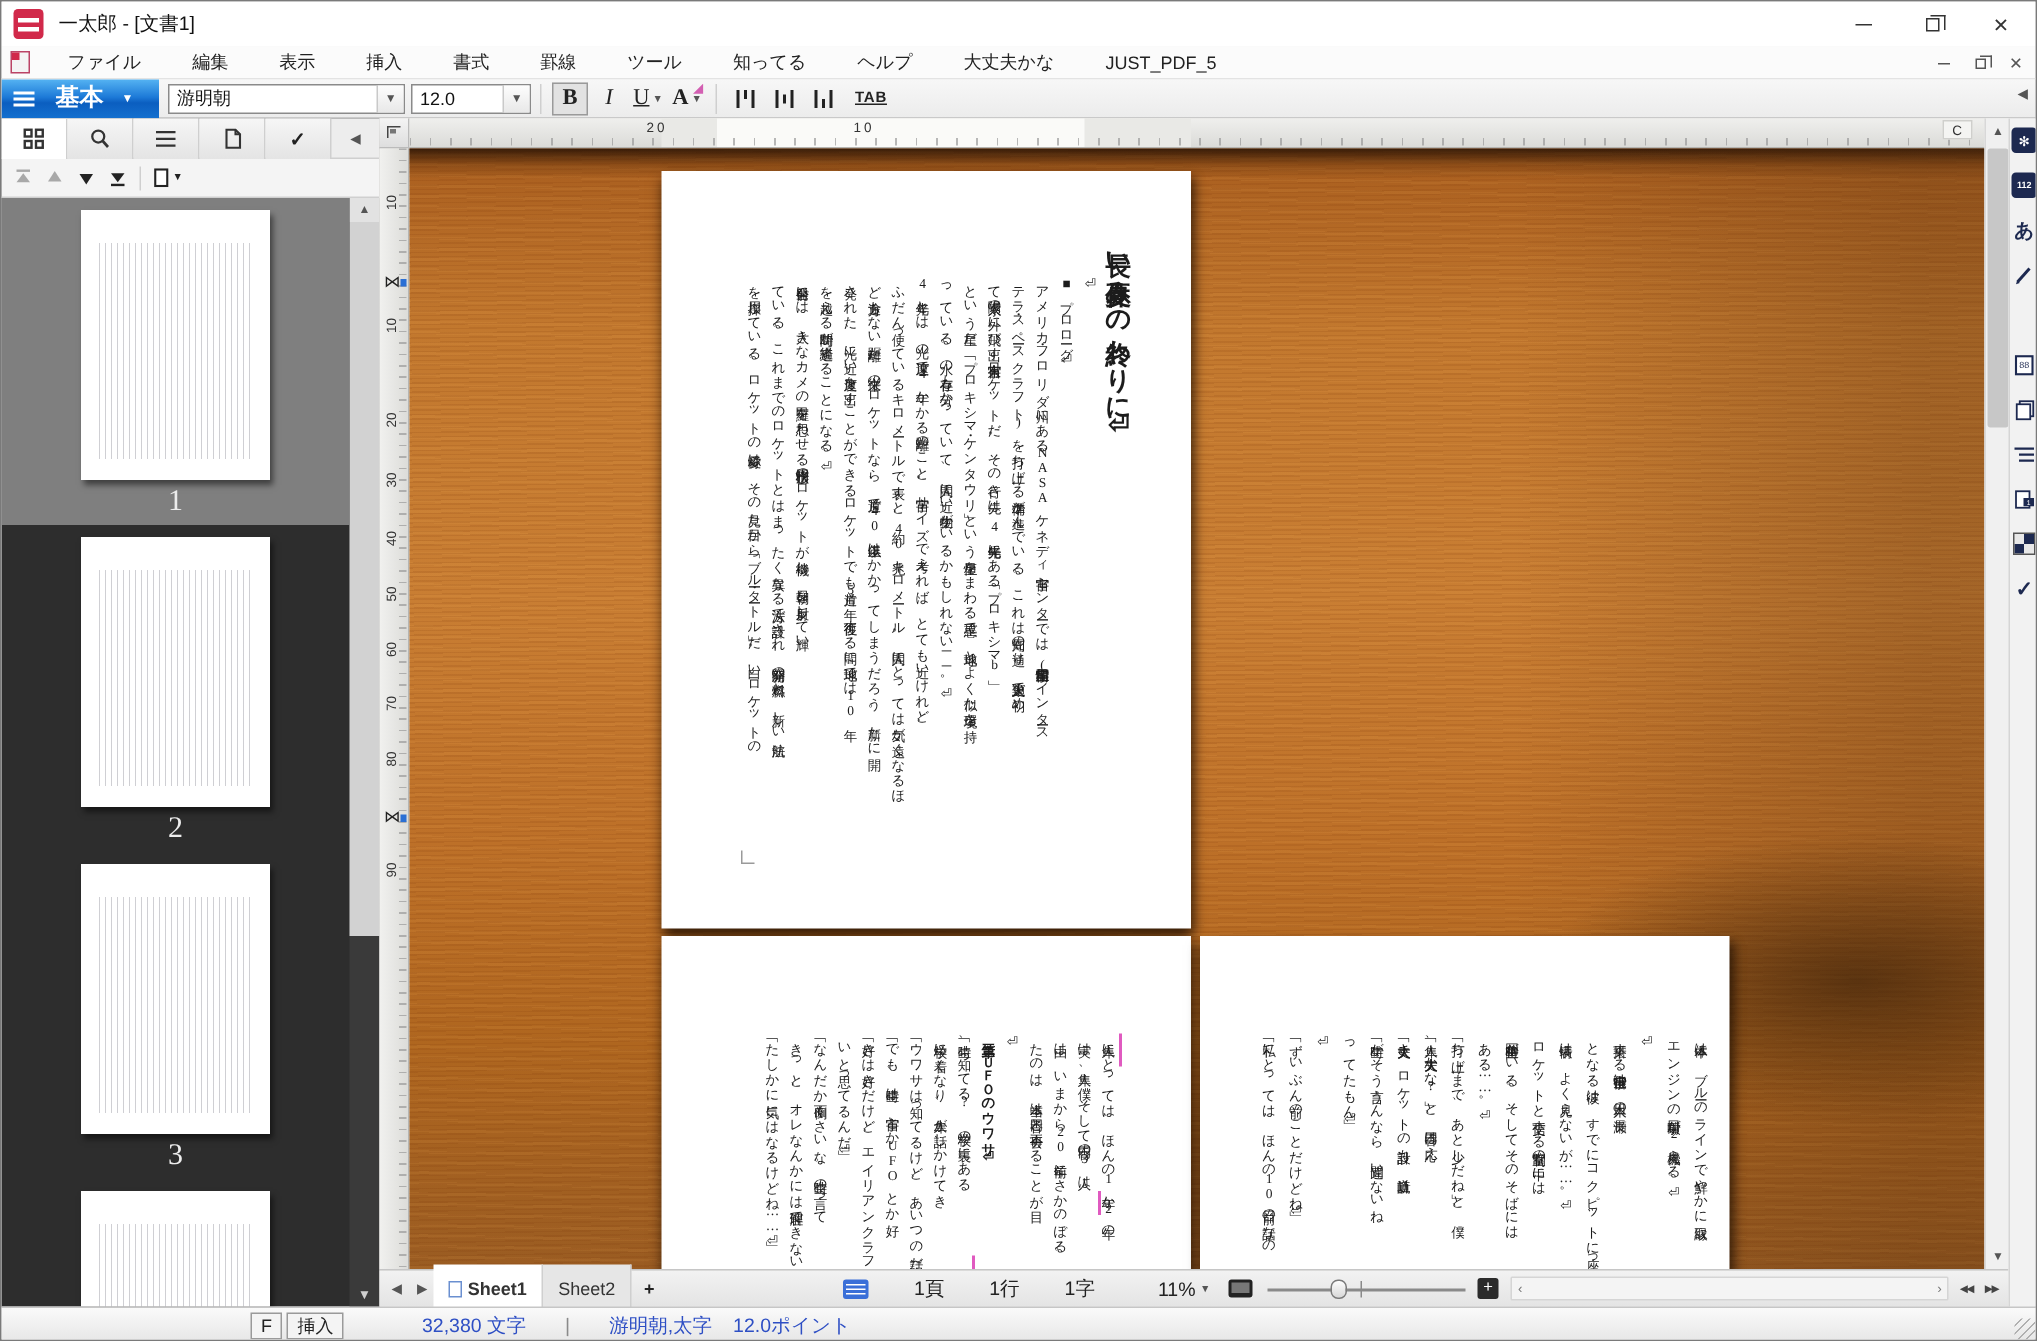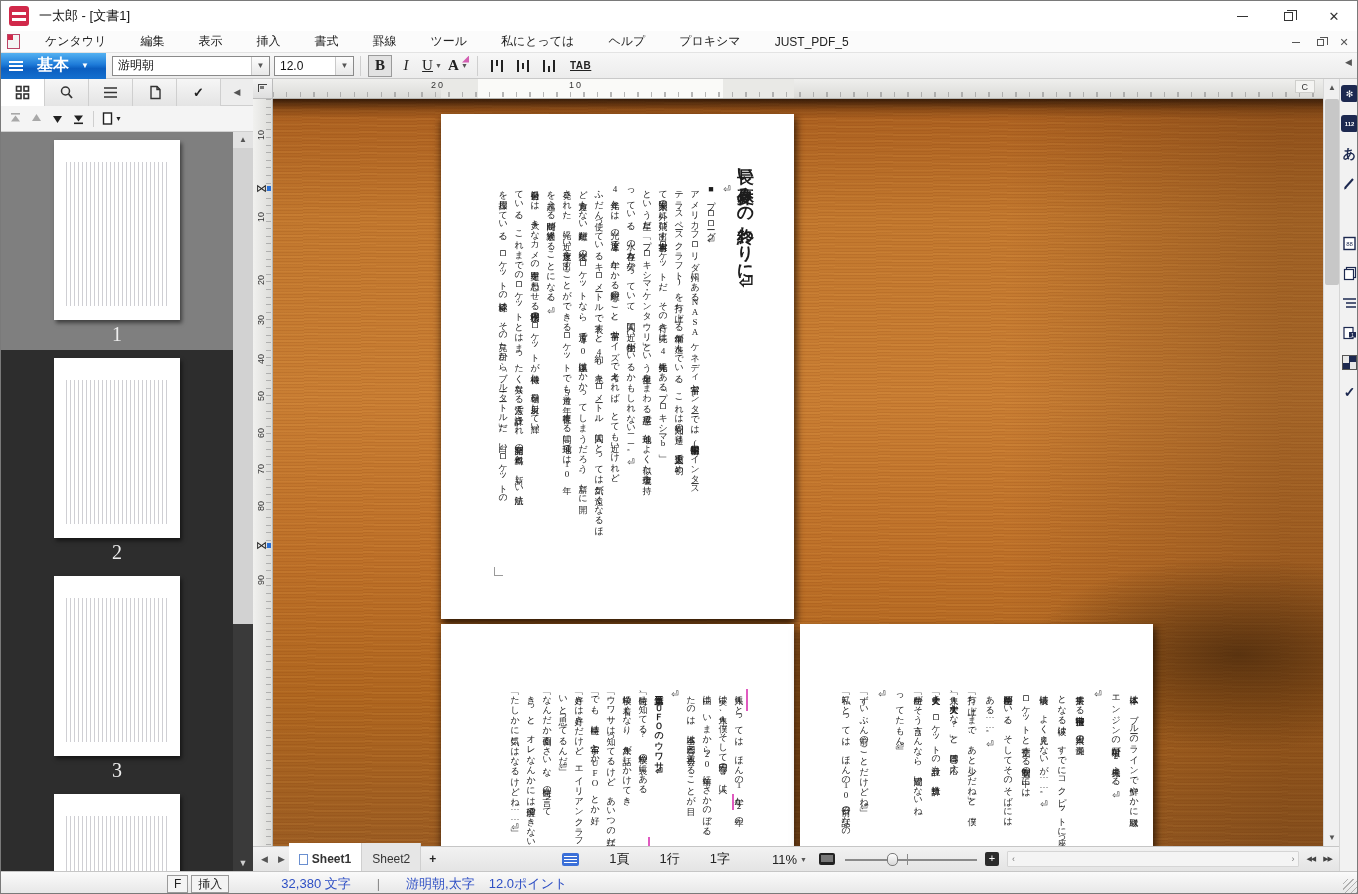--- a/index.html
+++ b/index.html
@@ -214,30 +214,30 @@
         </div>
       <div class="win-btn">
           <span>✕</span>
         </div>
     </div>
   </div>
 
   <div class="menubar">
     <div class="doc-icon"></div>
     <div class="menu-items">
-        <div class="menu-item">ケンタウリ</div>
+        <div class="menu-item">ファイル</div>
         <div class="menu-item">編集</div>
         <div class="menu-item">表示</div>
         <div class="menu-item">挿入</div>
         <div class="menu-item">書式</div>
         <div class="menu-item">罫線</div>
         <div class="menu-item">ツール</div>
-        <div class="menu-item">私にとっては</div>
+        <div class="menu-item">知ってる</div>
         <div class="menu-item">ヘルプ</div>
-        <div class="menu-item">プロキシマ</div>
+        <div class="menu-item">大丈夫かな</div>
         <div class="menu-item">JUST_PDF_5</div>
       </div>
     <div class="mdi-btns">
       <div class="mdi-btn">
           <span class="glyph-min-s"></span>
         </div>
       <div class="mdi-btn">
           <span class="glyph-restore-s"></span>
         </div>
       <div class="mdi-btn">

